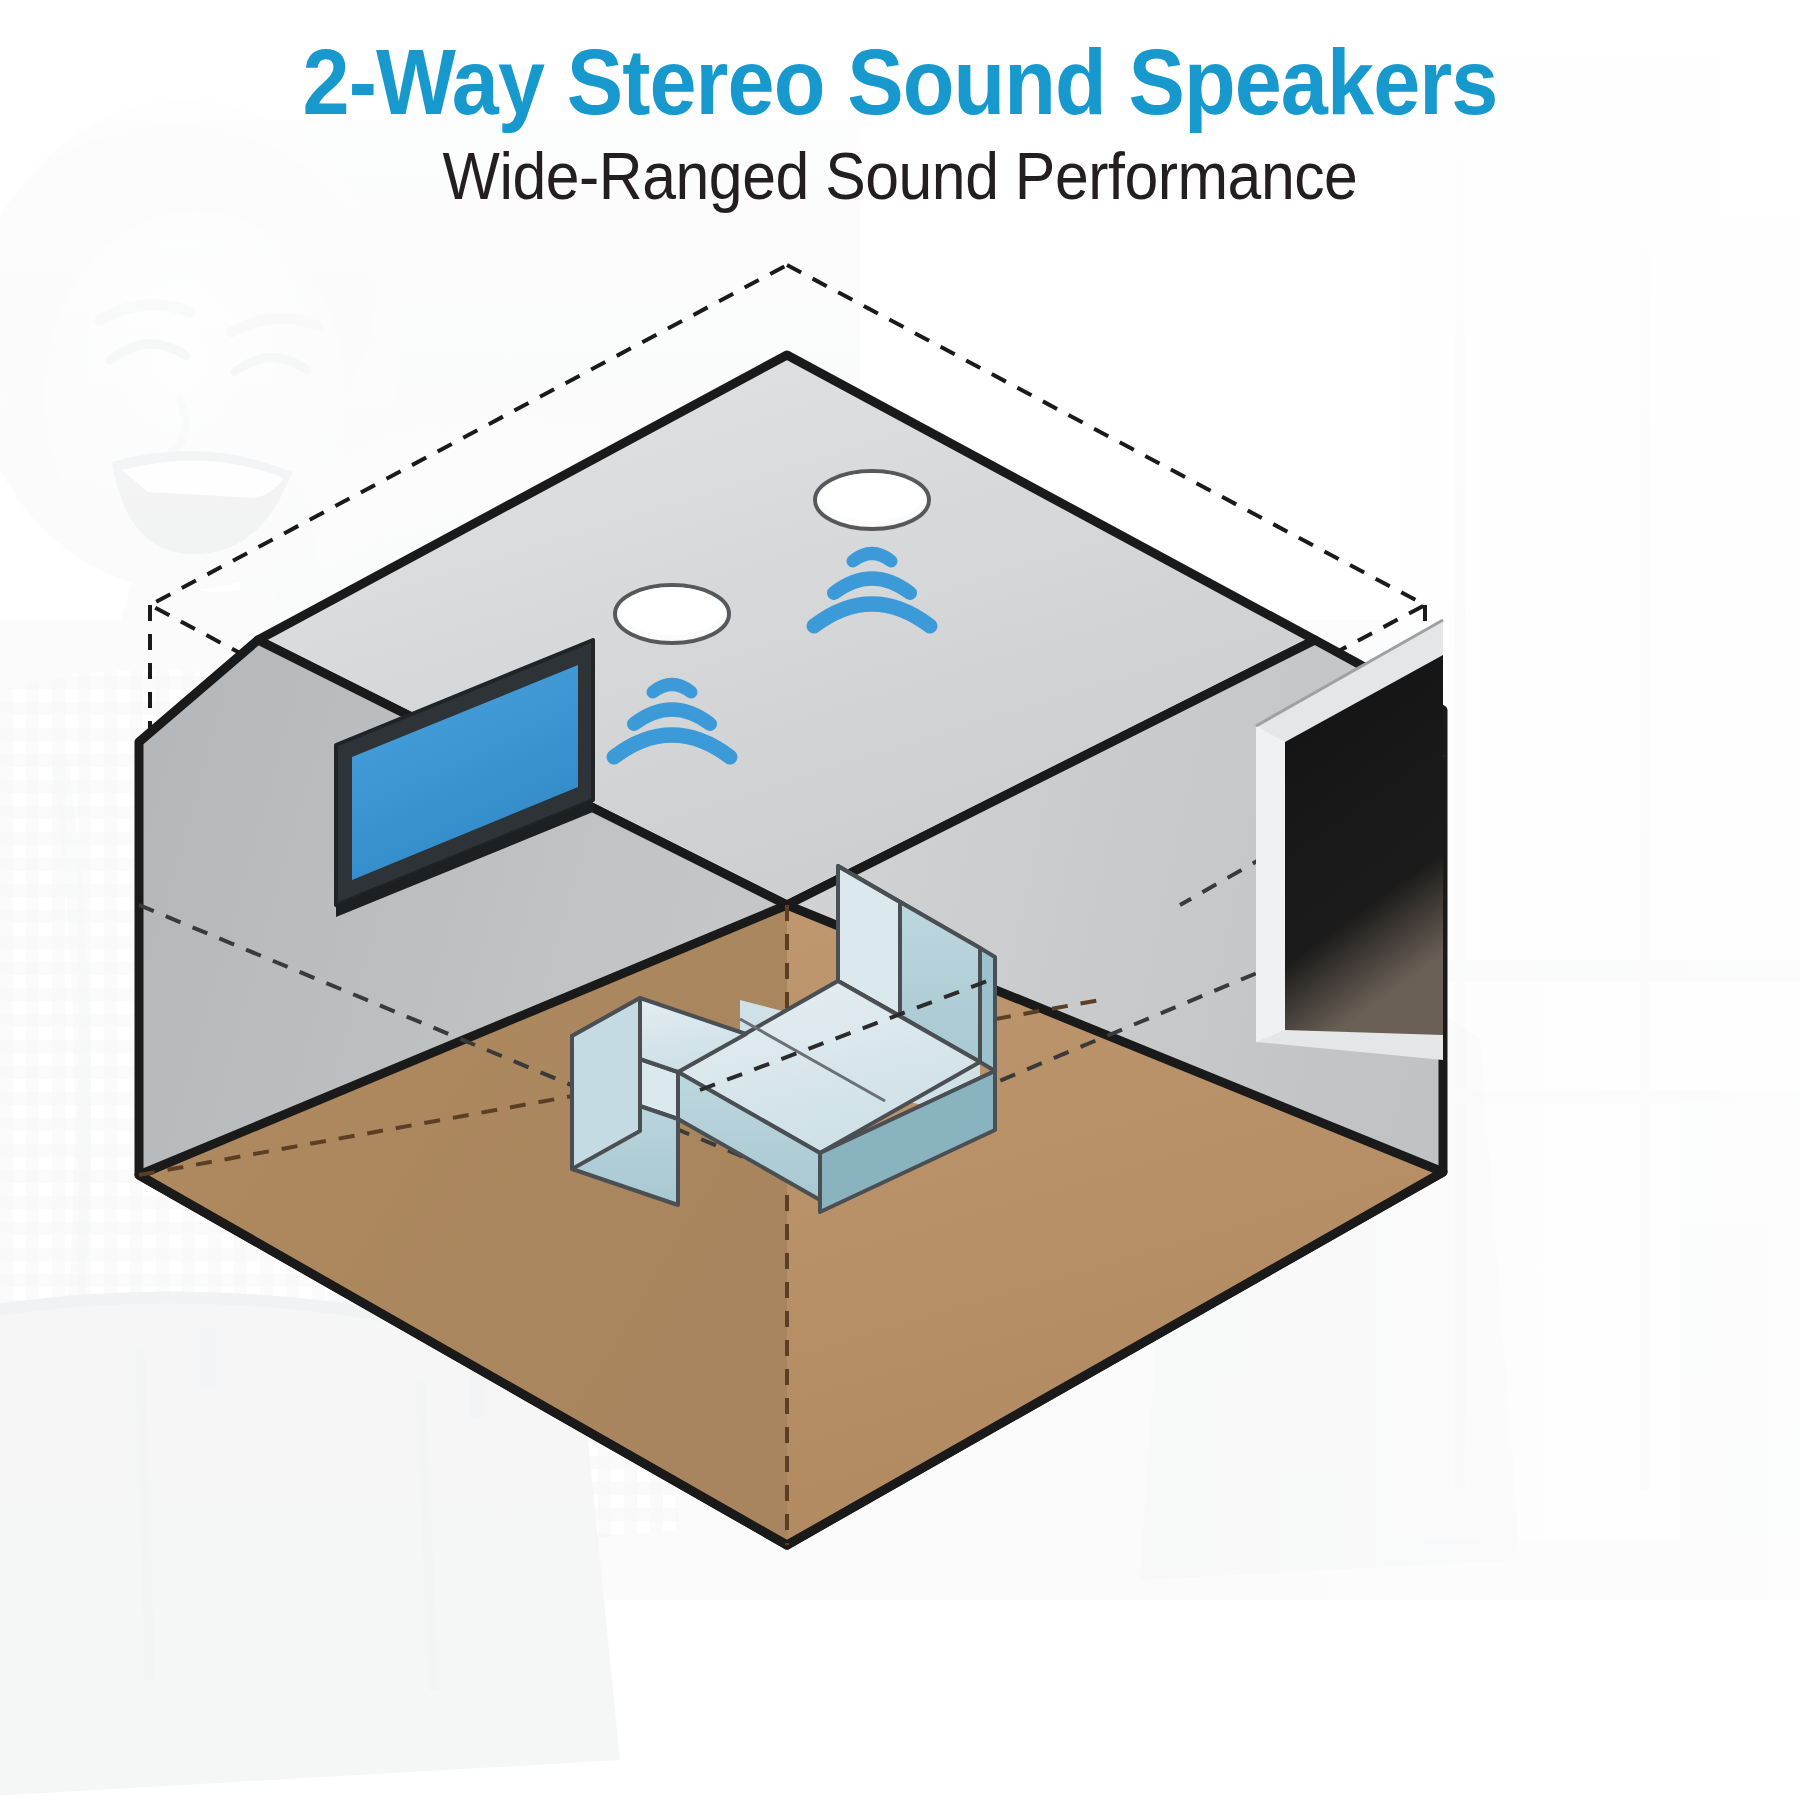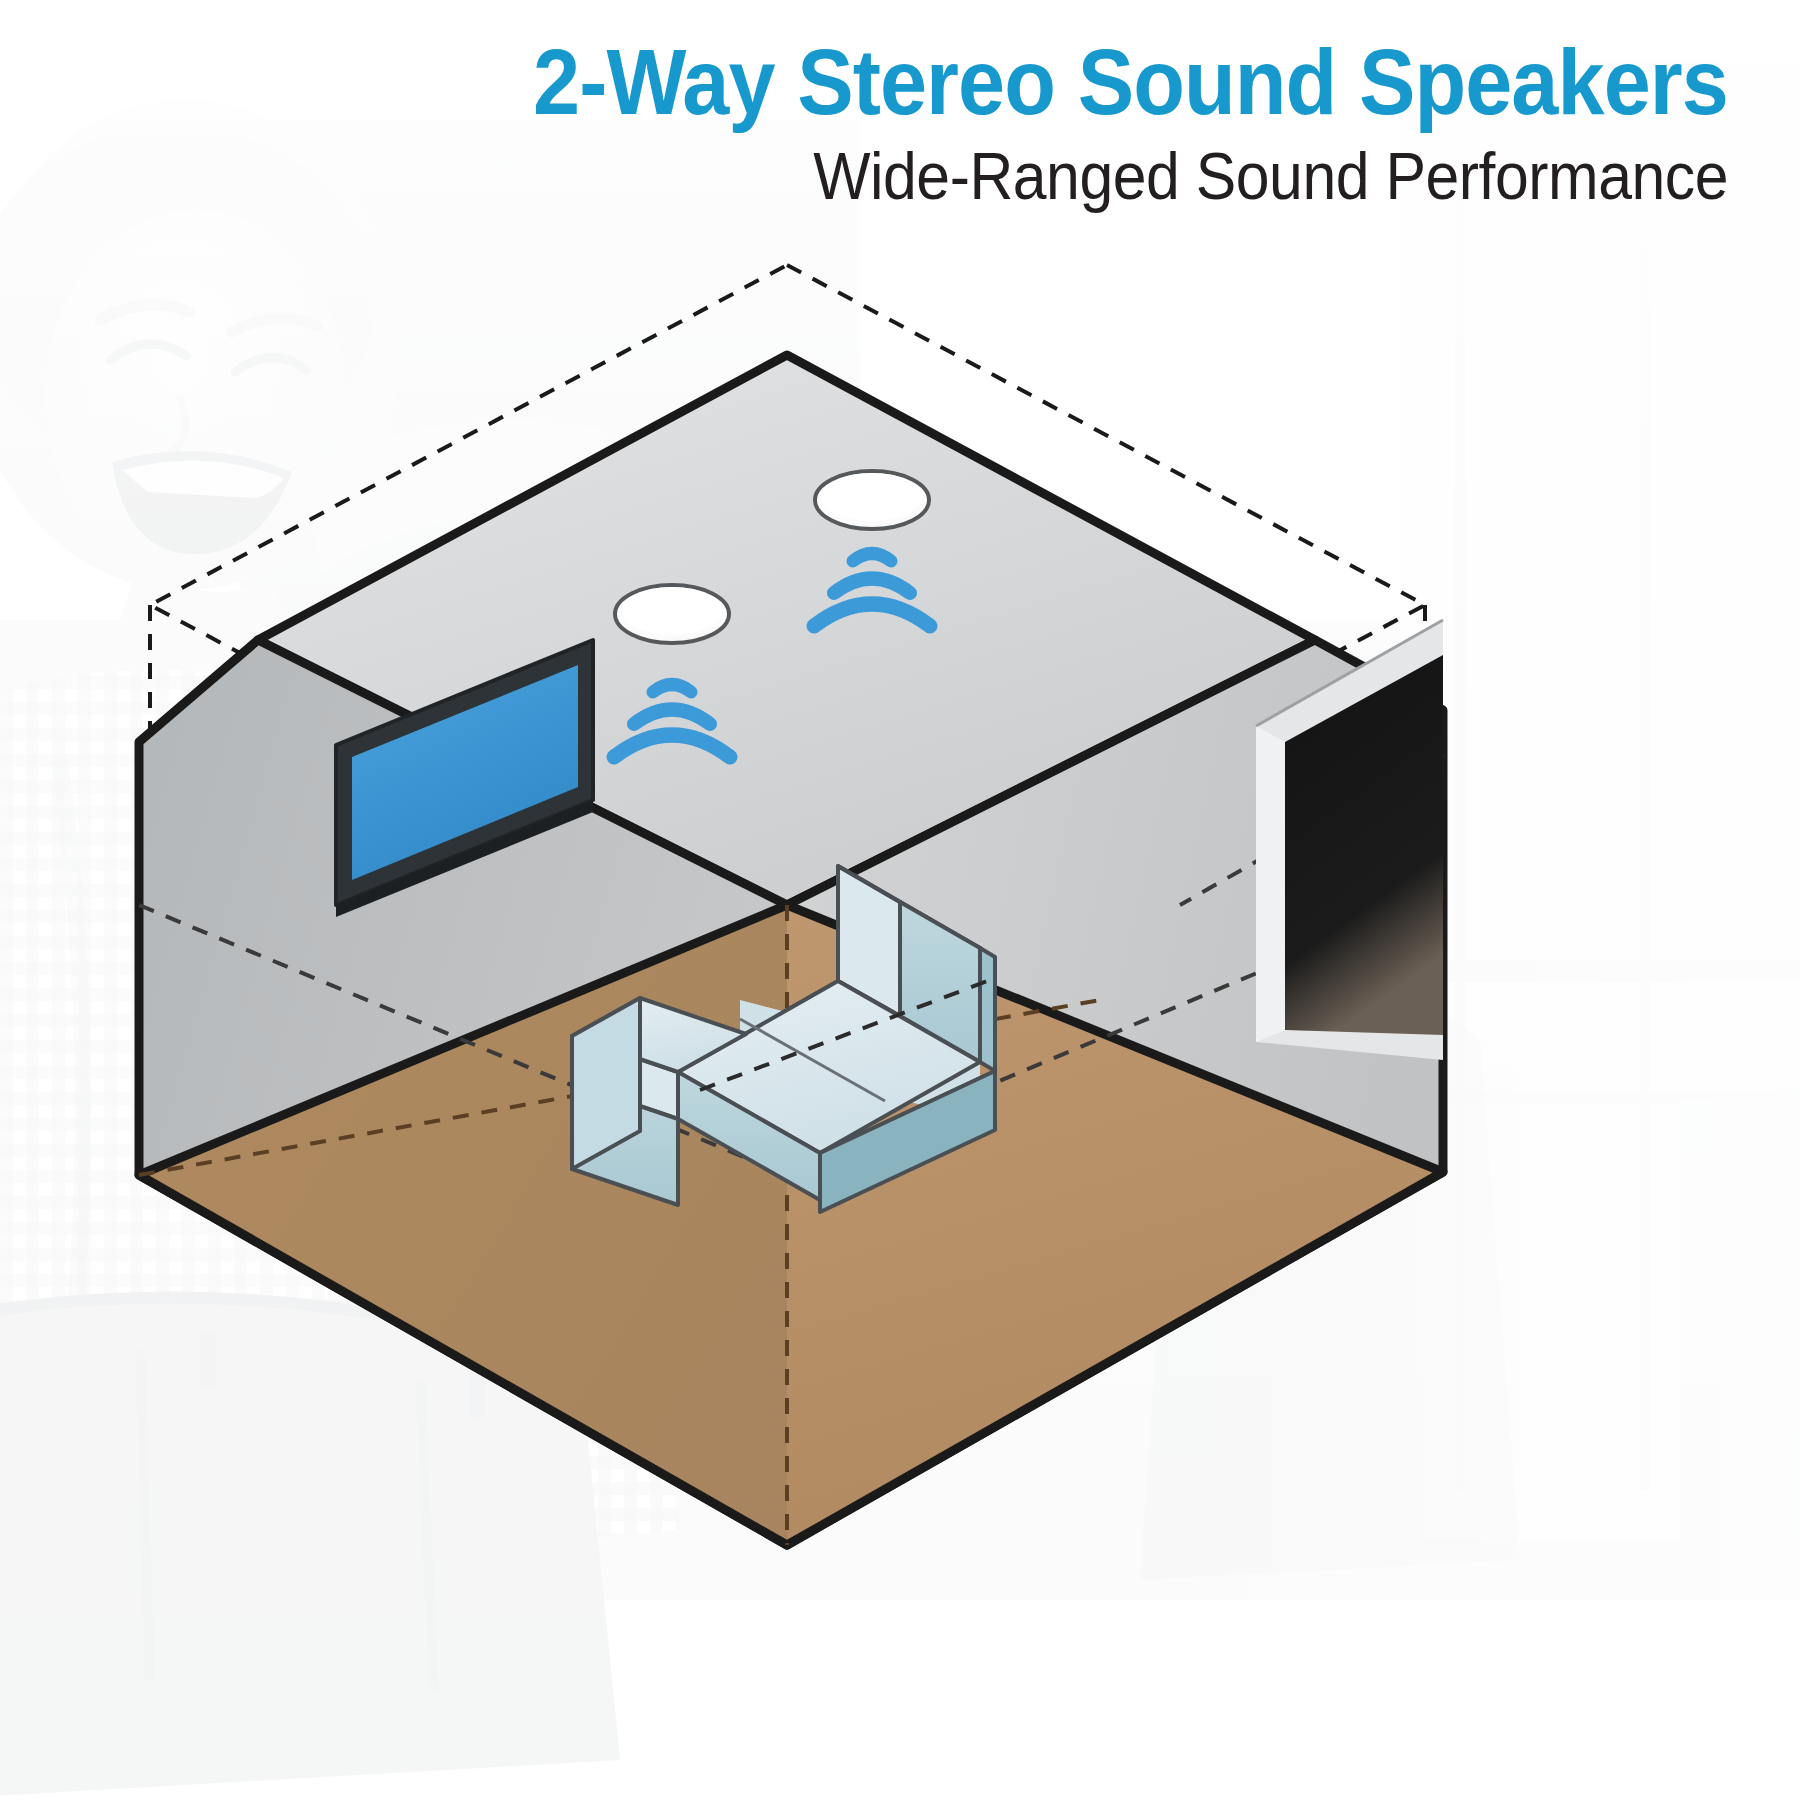--- a/index.html
+++ b/index.html
@@ -23,21 +23,21 @@
     z-index: 0;
     pointer-events: none;
   }
 
   
   #headings {
     position: absolute;
     top: 0; left: 0;
     width: 1800px;
     z-index: 5;
-    text-align: right;
+    text-align: center;
     pointer-events: none;
   }
   #title {
     margin: 0;
     padding-top: 36px;
     font-family: "Liberation Sans", sans-serif;
     font-size: 92px;
     font-weight: bold;
     line-height: 1.02;
     letter-spacing: -1px;

